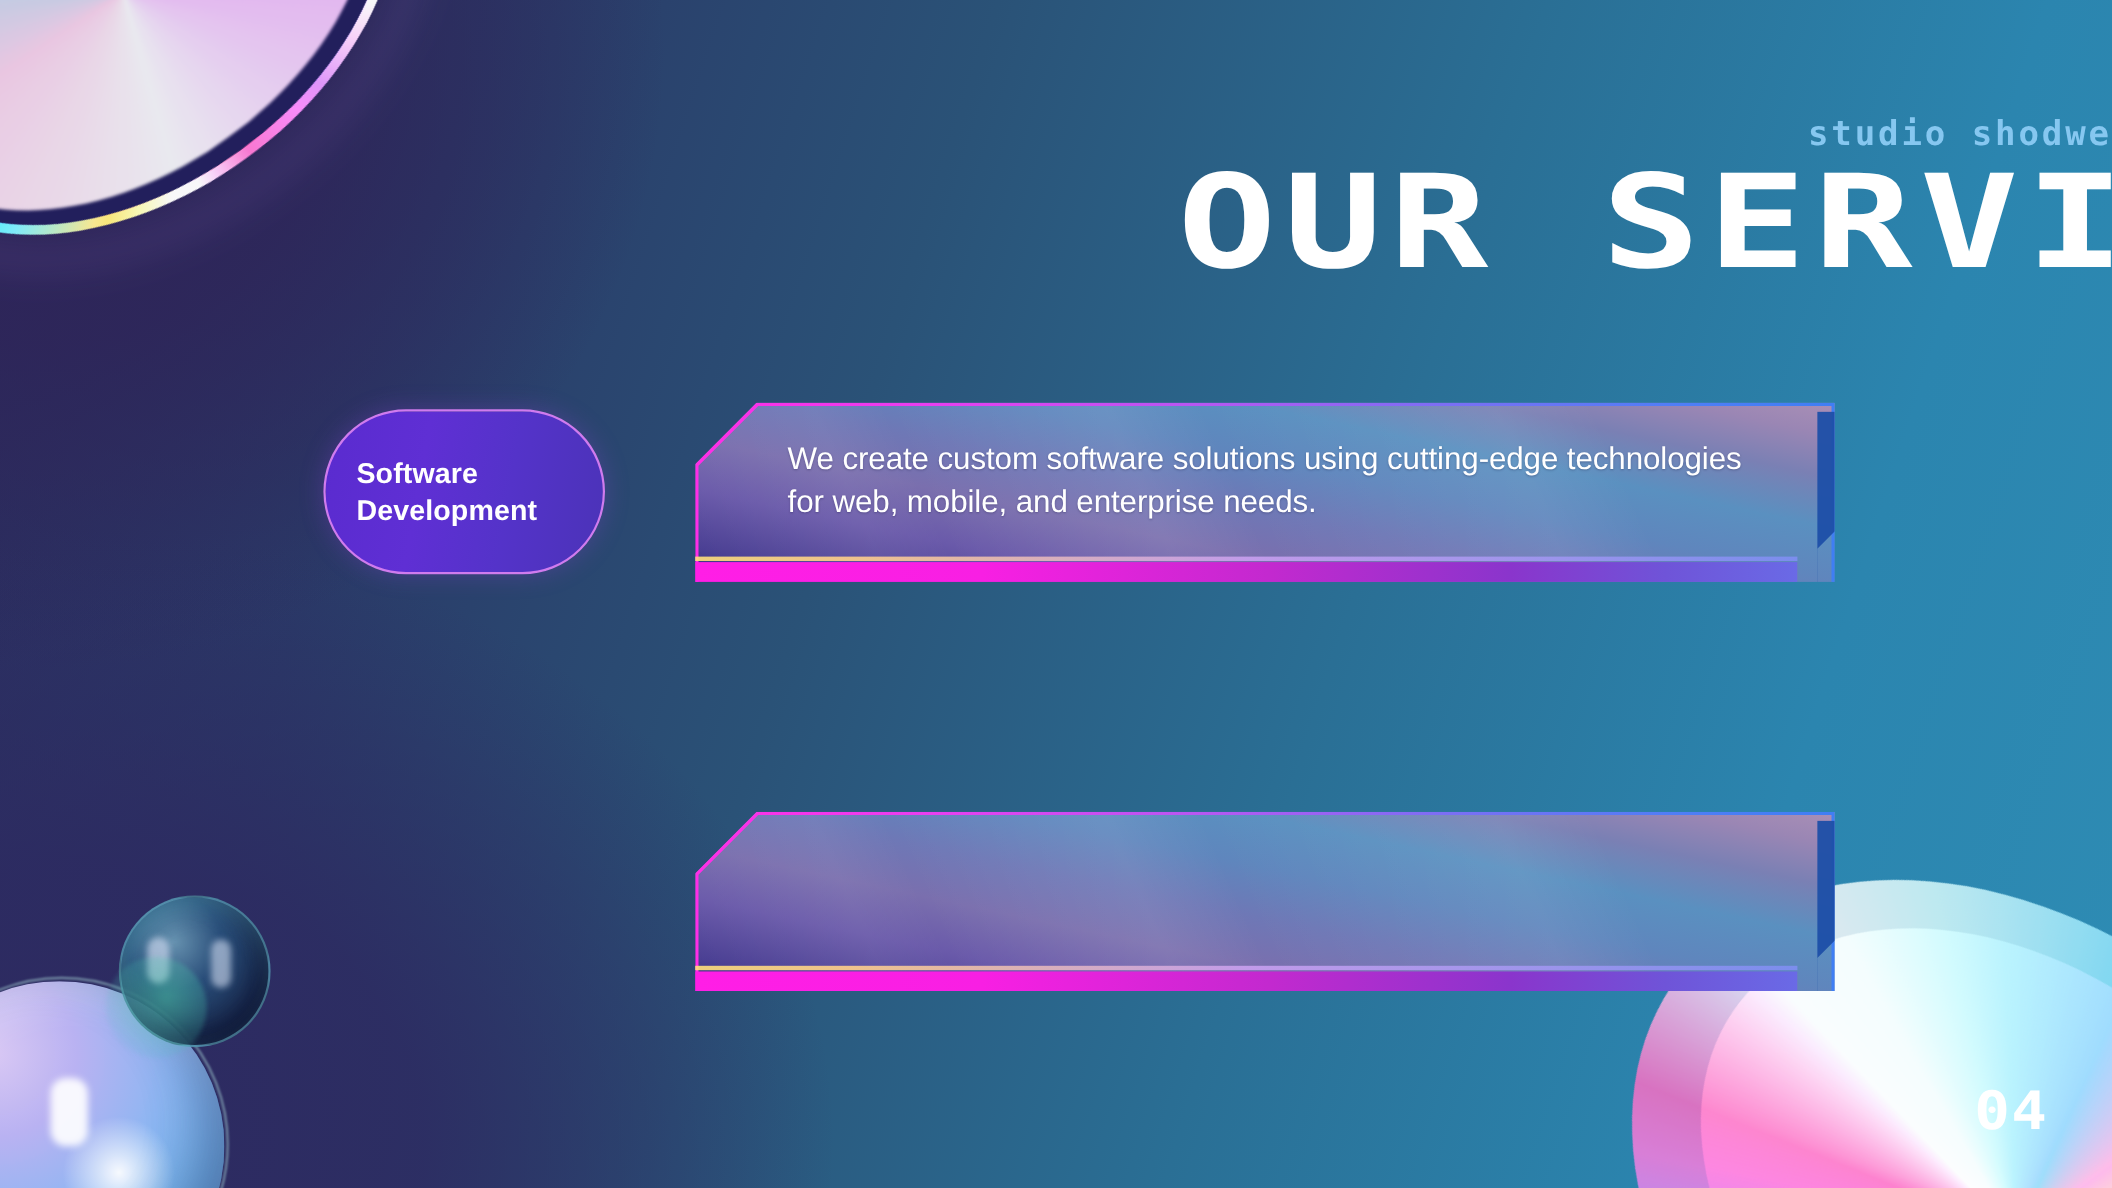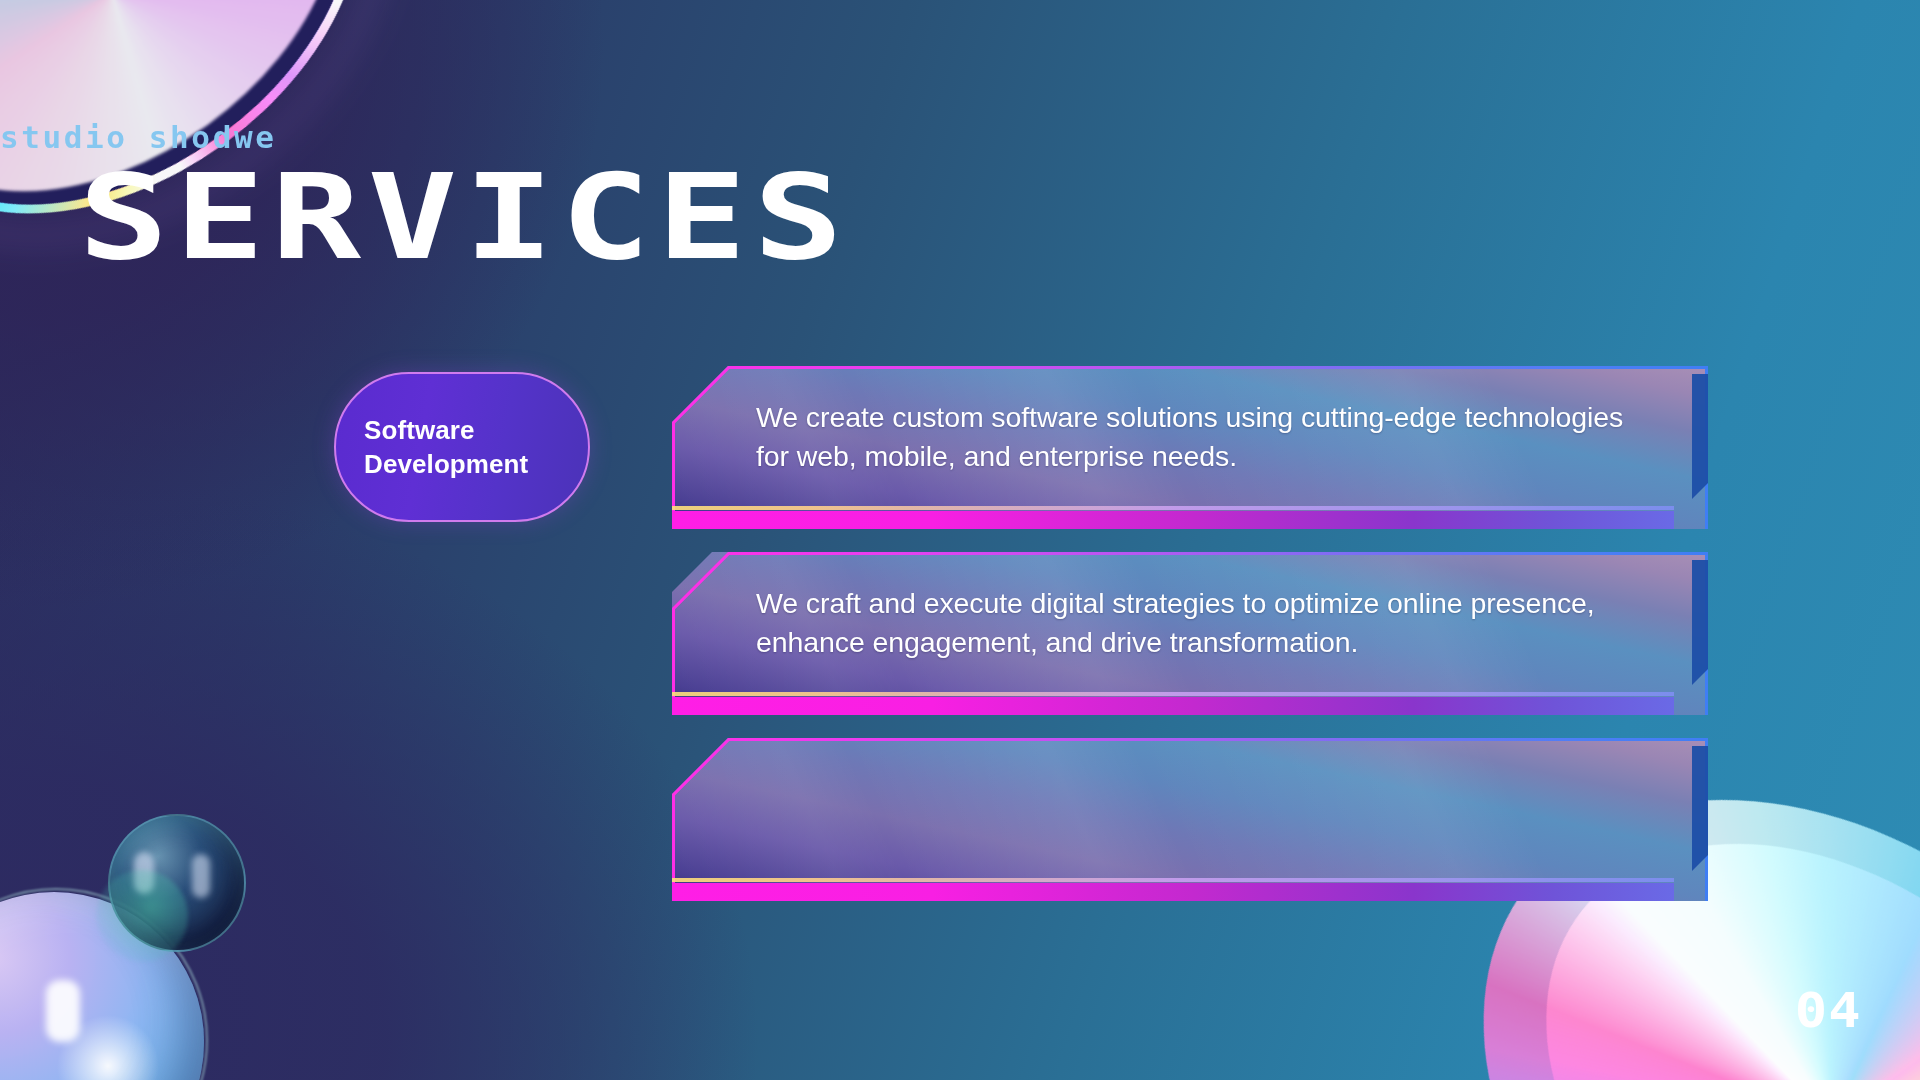--- a/index.html
+++ b/index.html
@@ -141,21 +141,21 @@
   }
   .bubble-big-hl {
     left: 46px; bottom: 38px;
     width: 34px; height: 62px;
     border-radius: 14px;
     background: rgba(255,255,255,0.9);
     filter: blur(3.5px);
   }
 
   
-  .header { position: absolute; left: 0; right: 0; top: 119px; text-align: left; }
+  .header { position: absolute; left: 0; right: 0; top: 104px; text-align: right; }
   .eyebrow {
     color: #86c7f0;
     font-size: 31px;
     font-weight: 700;
     letter-spacing: 2.6px;
     font-family: "DejaVu Sans Mono", monospace;
     text-transform: lowercase;
   }
   .title {
     margin-top: 6px;
@@ -164,21 +164,21 @@
     font-weight: 700;
     letter-spacing: 5px;
     line-height: 1.0;
     font-family: "DejaVu Sans Mono", monospace;
     transform: scaleX(1.32) scaleY(1.04);
     transform-origin: center;
   }
 
   
   .rows { position: absolute; left: 0; top: 366px; width: 1920px; }
-  .row { position: relative; height: 147px; margin-bottom: 39px; margin-left: 40px; }
+  .row { position: relative; height: 147px; margin-bottom: 39px; }
 
   .pill {
     position: absolute;
     left: 294px; top: 6px;
     width: 256px; height: 150px;
     border-radius: 78px;
     border: 2.5px solid #d07bee;
     background: linear-gradient(100deg, #5a2bcf 0%, #5f2fd4 35%, #5433c9 65%, #4b33b8 100%);
     box-shadow: 0 0 22px rgba(150,70,230,0.28);
     display: flex;
@@ -305,29 +305,20 @@
         <div class="panel-sheen"></div>
         <div class="panel-outline"></div>
         <div class="panel-shadow-r"></div>
         <div class="panel-bottom-gap"></div>
         <div class="panel-bar"></div>
         <div class="panel-text">We create custom software solutions using cutting-edge technologies for web, mobile, and enterprise needs.</div>
       </div>
     </div>
 
     <div class="row row-2">
-      <div class="panel-wrap">
-        <div class="panel"></div>
-        <div class="panel-sheen"></div>
-        <div class="panel-outline"></div>
-        <div class="panel-shadow-r"></div>
-        <div class="panel-bottom-gap"></div>
-        <div class="panel-bar"></div>
-        <div class="panel-text">We craft and execute digital strategies to optimize online presence, enhance engagement, and drive transformation.</div>
-      </div>
     </div>
 
     <div class="row row-3">
       <div class="panel-wrap">
         <div class="panel"></div>
         <div class="panel-sheen"></div>
         <div class="panel-outline"></div>
         <div class="panel-shadow-r"></div>
         <div class="panel-bottom-gap"></div>
         <div class="panel-bar"></div>

